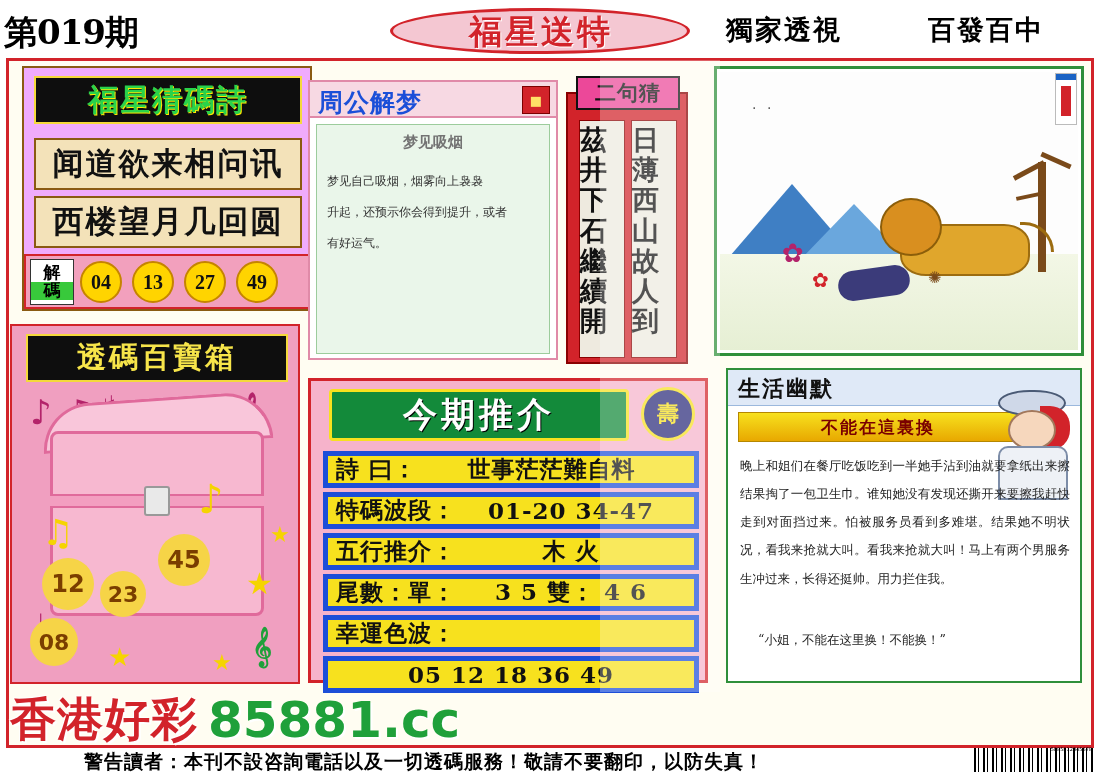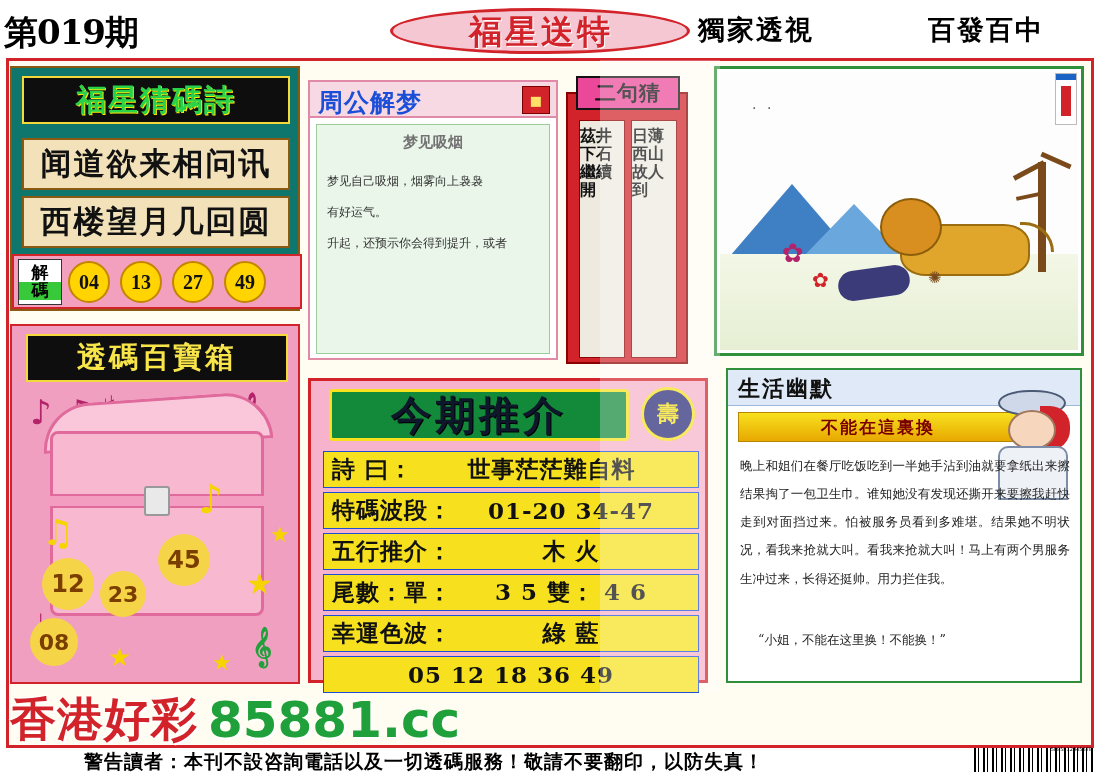--- a/index.html
+++ b/index.html
@@ -34,21 +34,21 @@
   }
   .banner-text {
     position:absolute; left:398px; top:12px; width:286px; height:40px;
     text-align:center; line-height:40px;
     font-size:33px; font-weight:bold; color:#d2232a;
     font-family:"DejaVu Serif","Liberation Serif",serif;
     letter-spacing:3px;
     text-shadow:1px 1px 0 #fff;
   }
   .top-slogan1 {
-    position:absolute; left:698px; top:12px;
+    position:absolute; left:726px; top:12px;
     font-size:27px; font-weight:bold; color:#000;
     font-family:"DejaVu Serif","Liberation Serif",serif;
     letter-spacing:2px;
   }
   .top-slogan2 {
     position:absolute; left:928px; top:12px;
     font-size:27px; font-weight:bold; color:#000;
     font-family:"DejaVu Serif","Liberation Serif",serif;
     letter-spacing:2px;
   }
@@ -57,22 +57,22 @@
   .main-frame {
     position:absolute; left:6px; top:58px; width:1088px; height:690px;
     border:3px solid #d2232a;
     background:#fffdf2;
   }
 
   
   .left-col { position:absolute; left:10px; top:66px; width:290px; height:615px; }
 
   .poem-box {
-    position:absolute; left:0; top:0; width:290px; height:245px;
-    background:#0f766e;
+    position:absolute; left:12px; top:0; width:290px; height:245px;
+    background:#f0abfc;
     border:2px solid #8a5a12;
     padding-left:41px;
   }
   .poem-title {
     position:absolute; left:10px; top:8px; width:268px; height:48px;
     background:#0e0e0e;
     border:2px solid #f4d93b;
     display:flex; align-items:center; justify-content:center;
   }
   .poem-title span {
@@ -220,52 +220,52 @@
     font-family:"DejaVu Serif","Liberation Serif",serif;
     letter-spacing:1px;
   }
   .guess-cols {
     position:absolute; left:8px; top:26px; width:104px; height:238px;
     display:flex; flex-direction:row-reverse; gap:6px; justify-content:center;
   }
   .guess-col {
     width:46px; height:238px; background:#eeeadf; border:1px solid #8a0000;
     display:flex; flex-direction:column; align-items:center; padding-top:6px;
-    font-size:16px; font-weight:bold; color:#111; line-height:1.12;
-    font-family:Liberation Sans, sans-serif;
+    font-size:27px; font-weight:bold; color:#111; line-height:1.12;
+    font-family:Liberation Mono, monospace;
   }
 
   
   .rec-box {
     position:absolute; left:308px; top:378px; width:400px; height:305px;
     background:#f6b3cb; border:3px solid #d2232a;
   }
   .rec-title {
     position:absolute; left:18px; top:8px; width:300px; height:52px;
     background:#138a3a; border:3px solid #f7e11e; border-radius:4px;
     display:flex; align-items:center; justify-content:center;
   }
   .rec-title span {
-    font-size:40px; font-weight:bold; color:#0f172a;
+    font-size:34px; font-weight:bold; color:#ffffff;
     font-family:"DejaVu Serif","Liberation Serif",serif;
     letter-spacing:4px;
     text-shadow:1px 1px 0 #000;
   }
   .rec-logo {
     position:absolute; right:10px; top:6px; width:54px; height:54px;
     border-radius:50%; background:#2b2b7a; border:3px solid #f7e11e;
     display:flex; align-items:center; justify-content:center;
     color:#f7e11e; font-size:22px; font-weight:bold;
     font-family:"DejaVu Serif","Liberation Serif",serif;
   }
   .rec-list {
     position:absolute; left:12px; top:70px; width:376px;
   }
   .rec-row {
-    height:37px; background:#f7e11e; border:1px solid #1d4ed8;
+    height:37px; background:#f7e11e; border:5px solid #1d4ed8;
     margin-bottom:4px; display:flex; align-items:center; padding:0 8px;
     font-family:"DejaVu Serif","Liberation Serif",serif;
   }
   .rec-label {
     font-size:23px; font-weight:bold; color:#111; white-space:nowrap;
     letter-spacing:1px;
   }
   .rec-value {
     flex:1; text-align:center; font-size:23px; font-weight:bold; color:#111;
     letter-spacing:1px;
@@ -476,22 +476,22 @@
   </div>
 
   <div class="dream-box">
     <div class="dream-head">
       <div class="dream-head-title">周公解梦</div>
       <div class="dream-head-icon">■</div>
     </div>
     <div class="dream-body">
       <div class="dream-title">梦见吸烟</div>
       <div class="dream-p">梦见自己吸烟，烟雾向上袅袅</div>
+      <div class="dream-p">升起，还预示你会得到提升，或者</div>
       <div class="dream-p">有好运气。</div>
-      <div class="dream-p">升起，还预示你会得到提升，或者</div>
     </div>
   </div>
 
   <div class="guess-box">
     <div class="guess-head">二句猜</div>
     <div class="guess-cols">
       <div class="guess-col">日薄西山故人到</div>
       <div class="guess-col">茲井下石繼續開</div>
     </div>
   </div>
@@ -513,21 +513,20 @@
       <div class="rec-row">
         <span class="rec-label">五行推介：</span>
         <span class="rec-value">木 火</span>
       </div>
       <div class="rec-row">
         <span class="rec-label">尾數：單：</span>
         <span class="rec-value">3  5    雙： 4  6</span>
       </div>
       <div class="rec-row">
         <span class="rec-label">幸運色波：</span>
-        <span class="rec-value">綠    藍</span>
       </div>
       <div class="rec-row">
         <span class="rec-value">05 12 18 36 49</span>
       </div>
     </div>
   </div>
 
   <div class="lion-box">
     <div class="sky">
       <div class="dots">. .</div>

